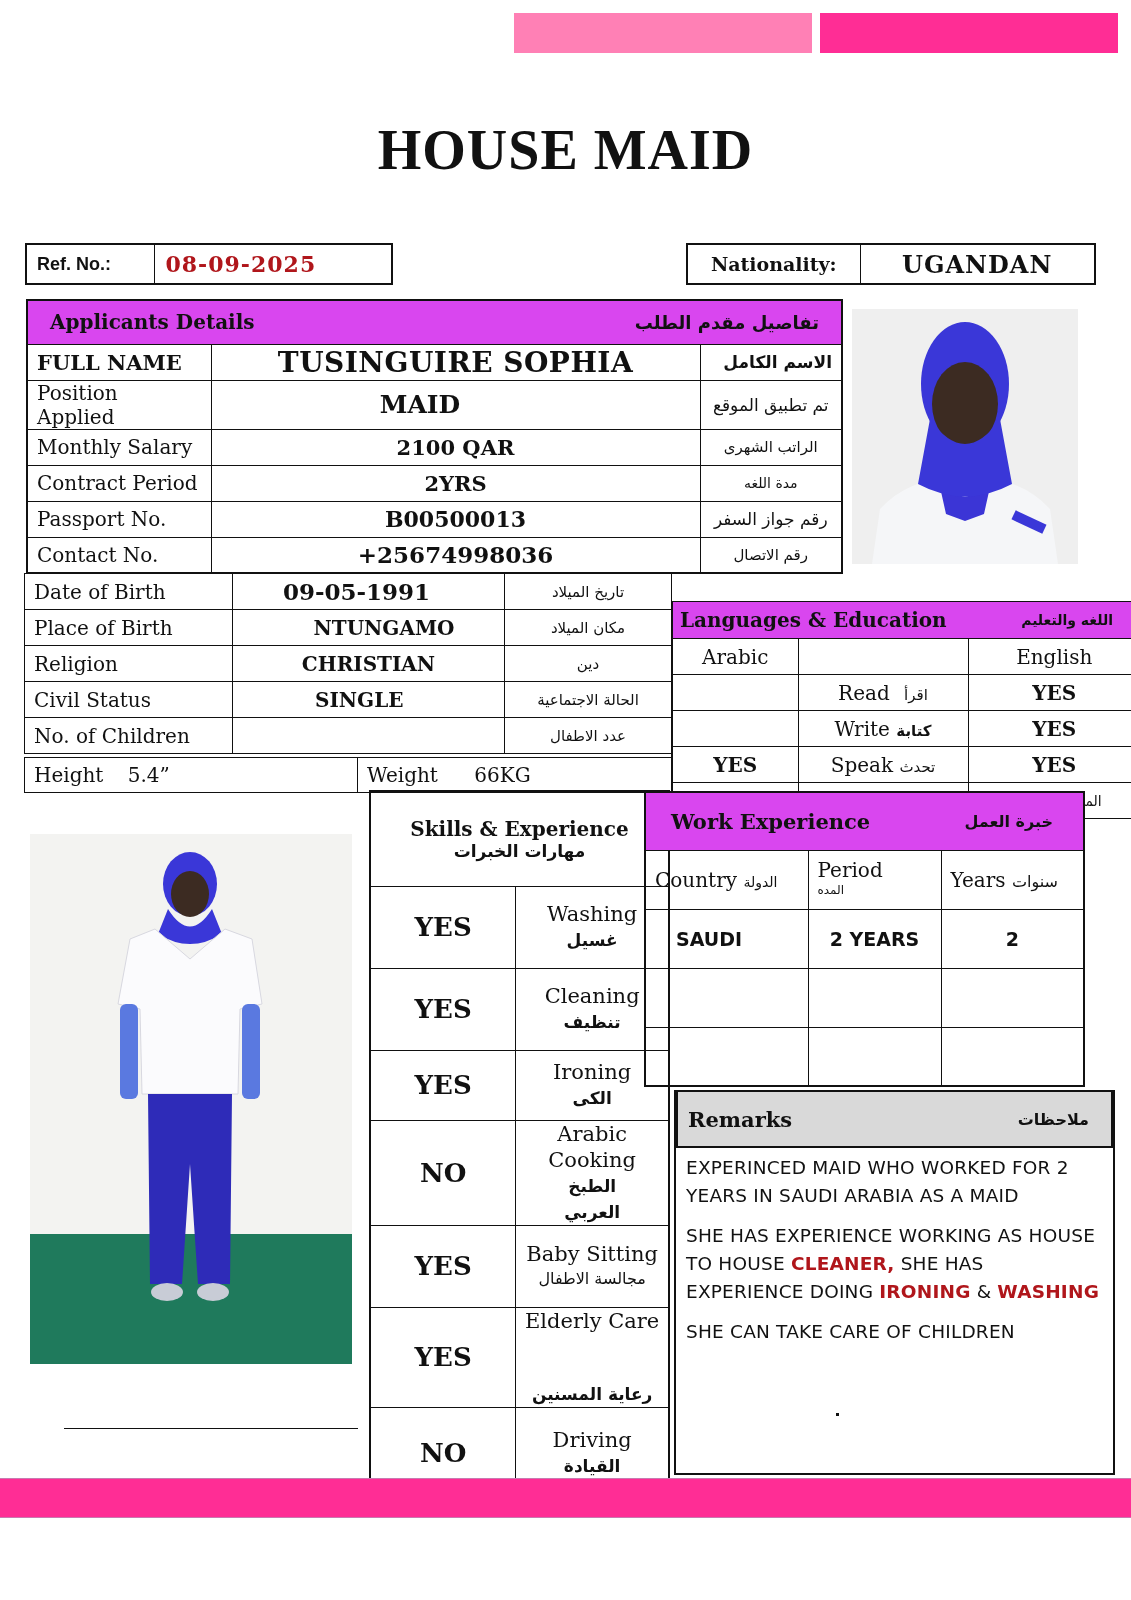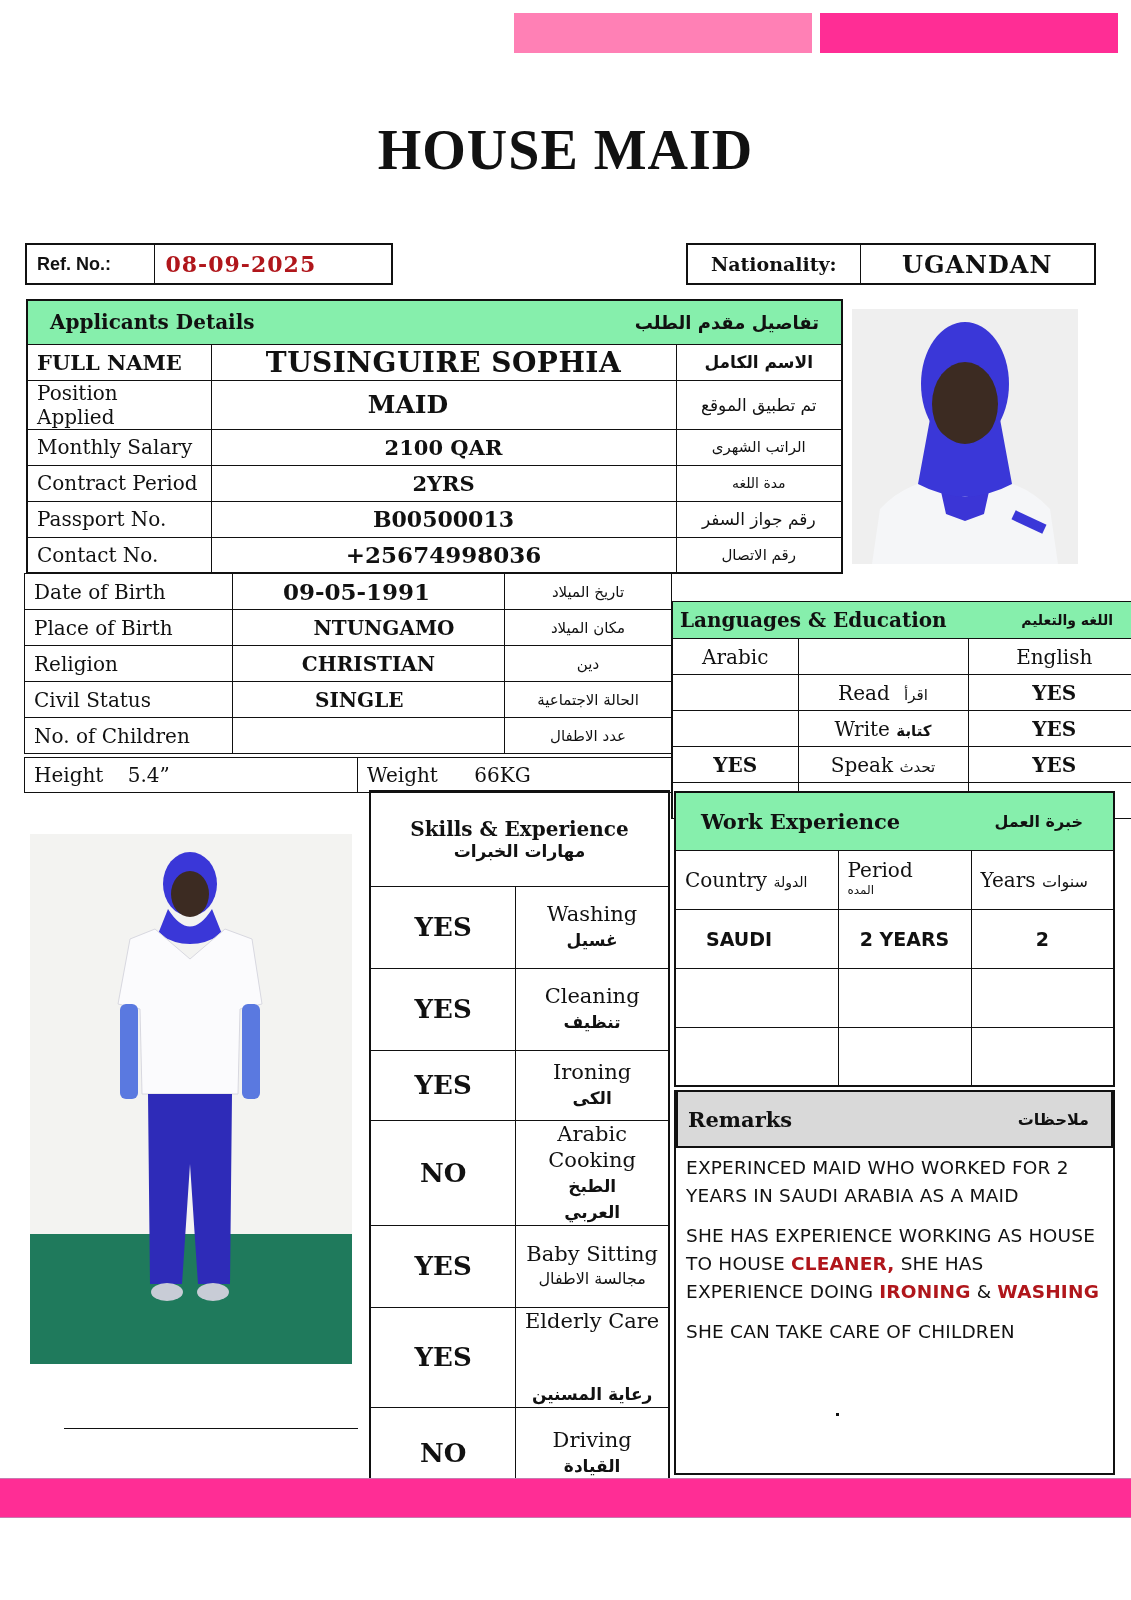--- a/index.html
+++ b/index.html
@@ -9,21 +9,21 @@
   .bar-light { left: 514px; top: 13px; width: 298px; height: 40px; background: #ff80b5; }
   .bar-dark { left: 820px; top: 13px; width: 298px; height: 40px; background: #ff2d95; }
   .footer-bar { left: 0; top: 1478px; width: 1131px; height: 40px; background: #ff2d95; border-top: 1px solid #c87ab0; border-bottom: 1px solid #c87ab0; }
   .title { left: 0; width: 1131px; top: 118px; text-align: center; font-family: "Liberation Serif", serif; font-weight: bold; font-size: 56px; letter-spacing: 1px; }
 
   table { border-collapse: collapse; position: absolute; }
   td { border: 1.5px solid #111; vertical-align: middle; }
   .bold { font-weight: bold; }
   .c { text-align: center; }
   .ar { font-family: "DejaVu Sans", sans-serif; direction: rtl; }
-  .hdr { background: #86efac; }
+  .hdr { background: #d946ef; }
 
   
   .ref-tbl { left: 25px; top: 243px; width: 368px; height: 42px; border: 2px solid #111; }
   .ref-tbl td { border: 1.5px solid #111; font-size: 18px; }
   .nat-tbl { left: 686px; top: 243px; width: 410px; height: 42px; border: 2px solid #111; }
   .nat-tbl td { font-size: 19px; }
 
   
   .app-tbl { left: 26px; top: 299px; width: 817px; border: 2.5px solid #111; }
   .app-tbl td { height: 36px; font-size: 20px; padding: 0 9px; }
@@ -39,21 +39,21 @@
   .lang-tbl { left: 671px; top: 601px; width: 470px; border-left: 2.5px solid #111; }
   .lang-tbl td { height: 36px; font-size: 20px; padding: 0 7px; }
 
   
   .skills-tbl { left: 369px; top: 790px; width: 301px; border: 2px solid #111; }
   .skills-tbl td { font-size: 21px; }
   .skills-tbl .yn { width: 146px; font-size: 26px; font-weight: bold; text-align: center; font-family: "DejaVu Serif", serif; }
   .skills-tbl .sk { text-align: center; line-height: 26px; }
 
   
-  .work-tbl { left: 674px; top: 791px; width: 441px; border: 2px solid #111; }
+  .work-tbl { left: 644px; top: 791px; width: 441px; border: 2px solid #111; }
   .work-tbl td { font-size: 20px; padding: 0 9px; }
 
   .remarks { left: 674px; top: 1090px; width: 441px; height: 385px; border: 2px solid #111; border-top: none; }
   .remarks-hdr { height: 58px; background: #d9d9d9; border: 2px solid #111; display: flex; align-items: center; justify-content: space-between; padding: 0 22px 0 10px; font-size: 21px; }
   .remarks-body { padding: 6px 10px; font-family: "DejaVu Sans", sans-serif; font-size: 18.5px; line-height: 28px; letter-spacing: 0.2px; }
   .remarks-body p { margin-bottom: 12px; }
   .red { color: #b0161b; font-weight: bold; }
   .sig-line { left: 64px; top: 1428px; width: 294px; height: 0; border-top: 1.5px solid #111; }
   .dot { left: 836px; top: 1413px; width: 3px; height: 3px; background: #111; }
 </style>
@@ -89,21 +89,21 @@
     <td colspan="3" class="hdr" style="padding:0 22px;">
       <div style="display:flex;justify-content:space-between;align-items:center;">
         <span class="bold">Applicants Details</span>
         <span class="ar bold" style="font-size:18px;">تفاصيل مقدم الطلب</span>
       </div>
     </td>
   </tr>
   <tr>
     <td class="bold" style="width:184px;font-size:21px;">FULL NAME</td>
     <td class="c bold" style="font-size:28px;letter-spacing:0.5px;">TUSINGUIRE SOPHIA</td>
-    <td class="c ar bold" style="width:166px;font-size:17px;">الاسم الكامل</td>
+    <td class="c ar bold" style="width:142px;font-size:17px;text-align:right;">الاسم الكامل</td>
   </tr>
   <tr>
     <td>Position Applied</td>
     <td class="c bold" style="font-size:25px;padding-right:80px;">MAID</td>
     <td class="c ar" style="font-size:17px;">تم تطبيق الموقع</td>
   </tr>
   <tr>
     <td>Monthly Salary</td>
     <td class="c bold" style="font-size:21px;">2100 QAR</td>
     <td class="c ar" style="font-size:15px;">الراتب الشهرى</td>

